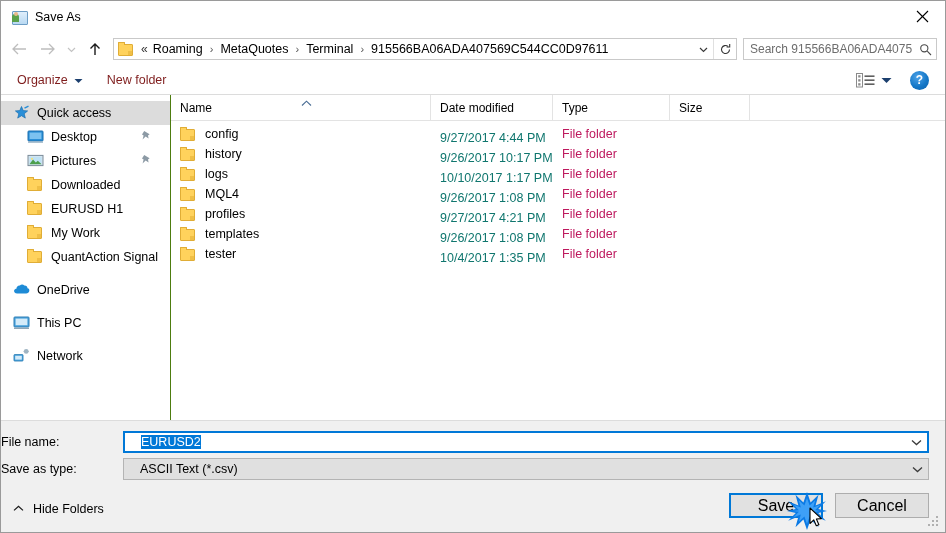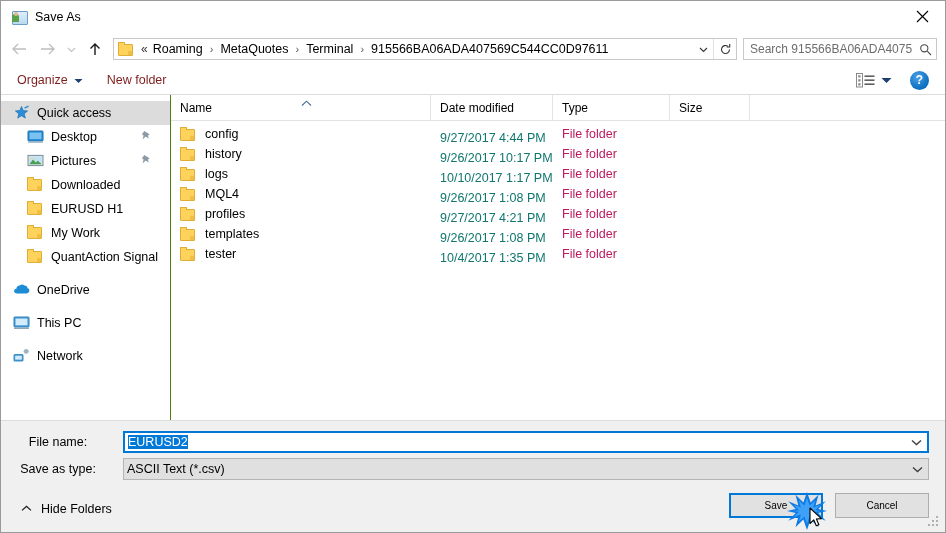--- a/index.html
+++ b/index.html
@@ -391,41 +391,41 @@
   }
   .formrow {
     display: flex;
     align-items: center;
     height: 22px;
     margin-bottom: 5px;
   }
   .formlabel {
     width: 122px;
     flex: 0 0 122px;
-    text-align: center;
+    text-align: left;
     padding-right: 8px;
     box-sizing: border-box;
     font-size: 12.5px;
     color: #000;
   }
   .combo {
     flex: 1 1 auto;
     height: 22px;
     margin-right: 16px;
     background: #ffffff;
     border: 1px solid #999999;
     display: flex;
     align-items: center;
     box-sizing: border-box;
   }
   .combo.focused { border: 2px solid #0078d7; }
   .combo.readonly { background: #e0e0e0; border: 1px solid #b4b4b4; }
   .combo-text {
     flex: 1 1 auto;
-    padding-left: 3px;
+    padding-left: 16px;
     font-size: 12.5px;
     color: #000;
     white-space: nowrap;
     overflow: hidden;
   }
   .combo-text .sel {
     background: #0078d7;
     color: #ffffff;
     padding: 1px 0;
   }
@@ -437,40 +437,40 @@
     justify-content: center;
   }
 
   
   .footer {
     flex: 0 0 47px;
     background: #f0f0f0;
     display: flex;
     align-items: center;
     position: relative;
-    padding-left: 20px;
+    padding-left: 12px;
     box-sizing: border-box;
   }
   .hide-folders {
     display: flex;
     align-items: center;
     font-size: 12.5px;
     color: #000;
   }
   .hide-folders .chev { margin-right: 9px; display: flex; }
   .btns {
     position: absolute;
     right: 16px;
     top: 8px;
     display: flex;
   }
   .btn {
     width: 94px;
     height: 25px;
-    font-size: 10px;
+    font-size: 16px;
     display: flex;
     align-items: center;
     justify-content: center;
     background: #e1e1e1;
     border: 1px solid #adadad;
     box-sizing: border-box;
     color: #000;
     position: relative;
   }
   .btn.primary {

